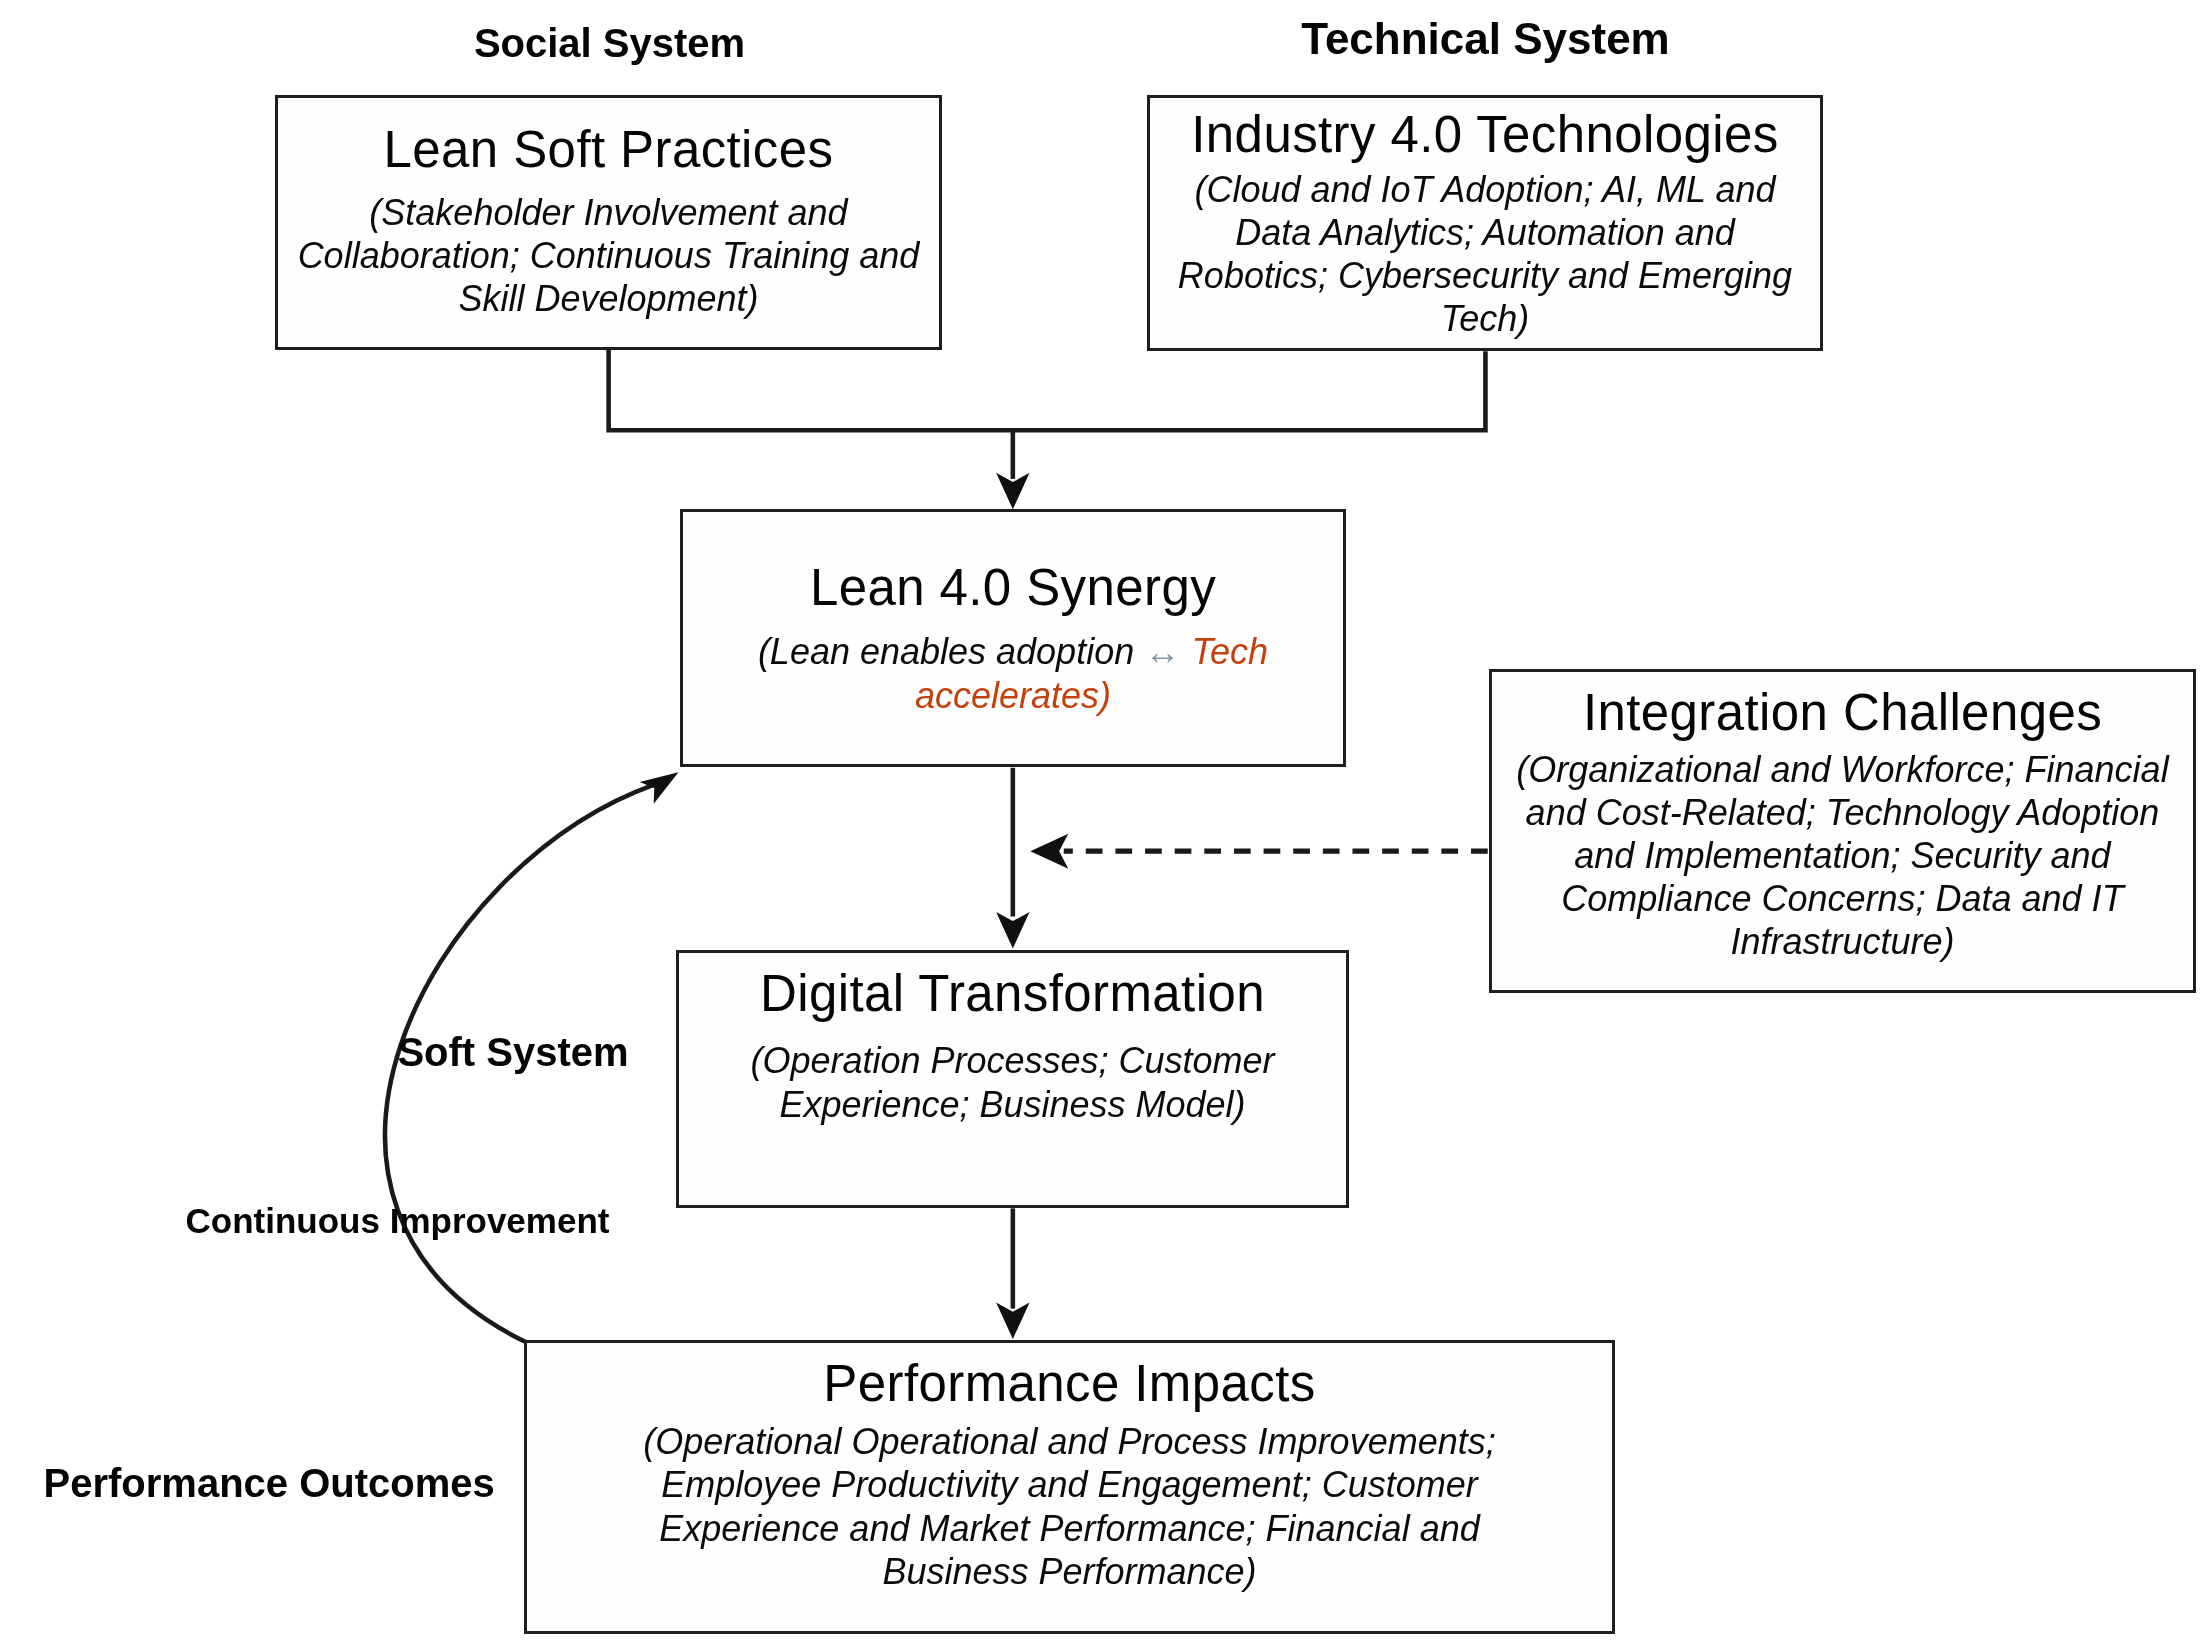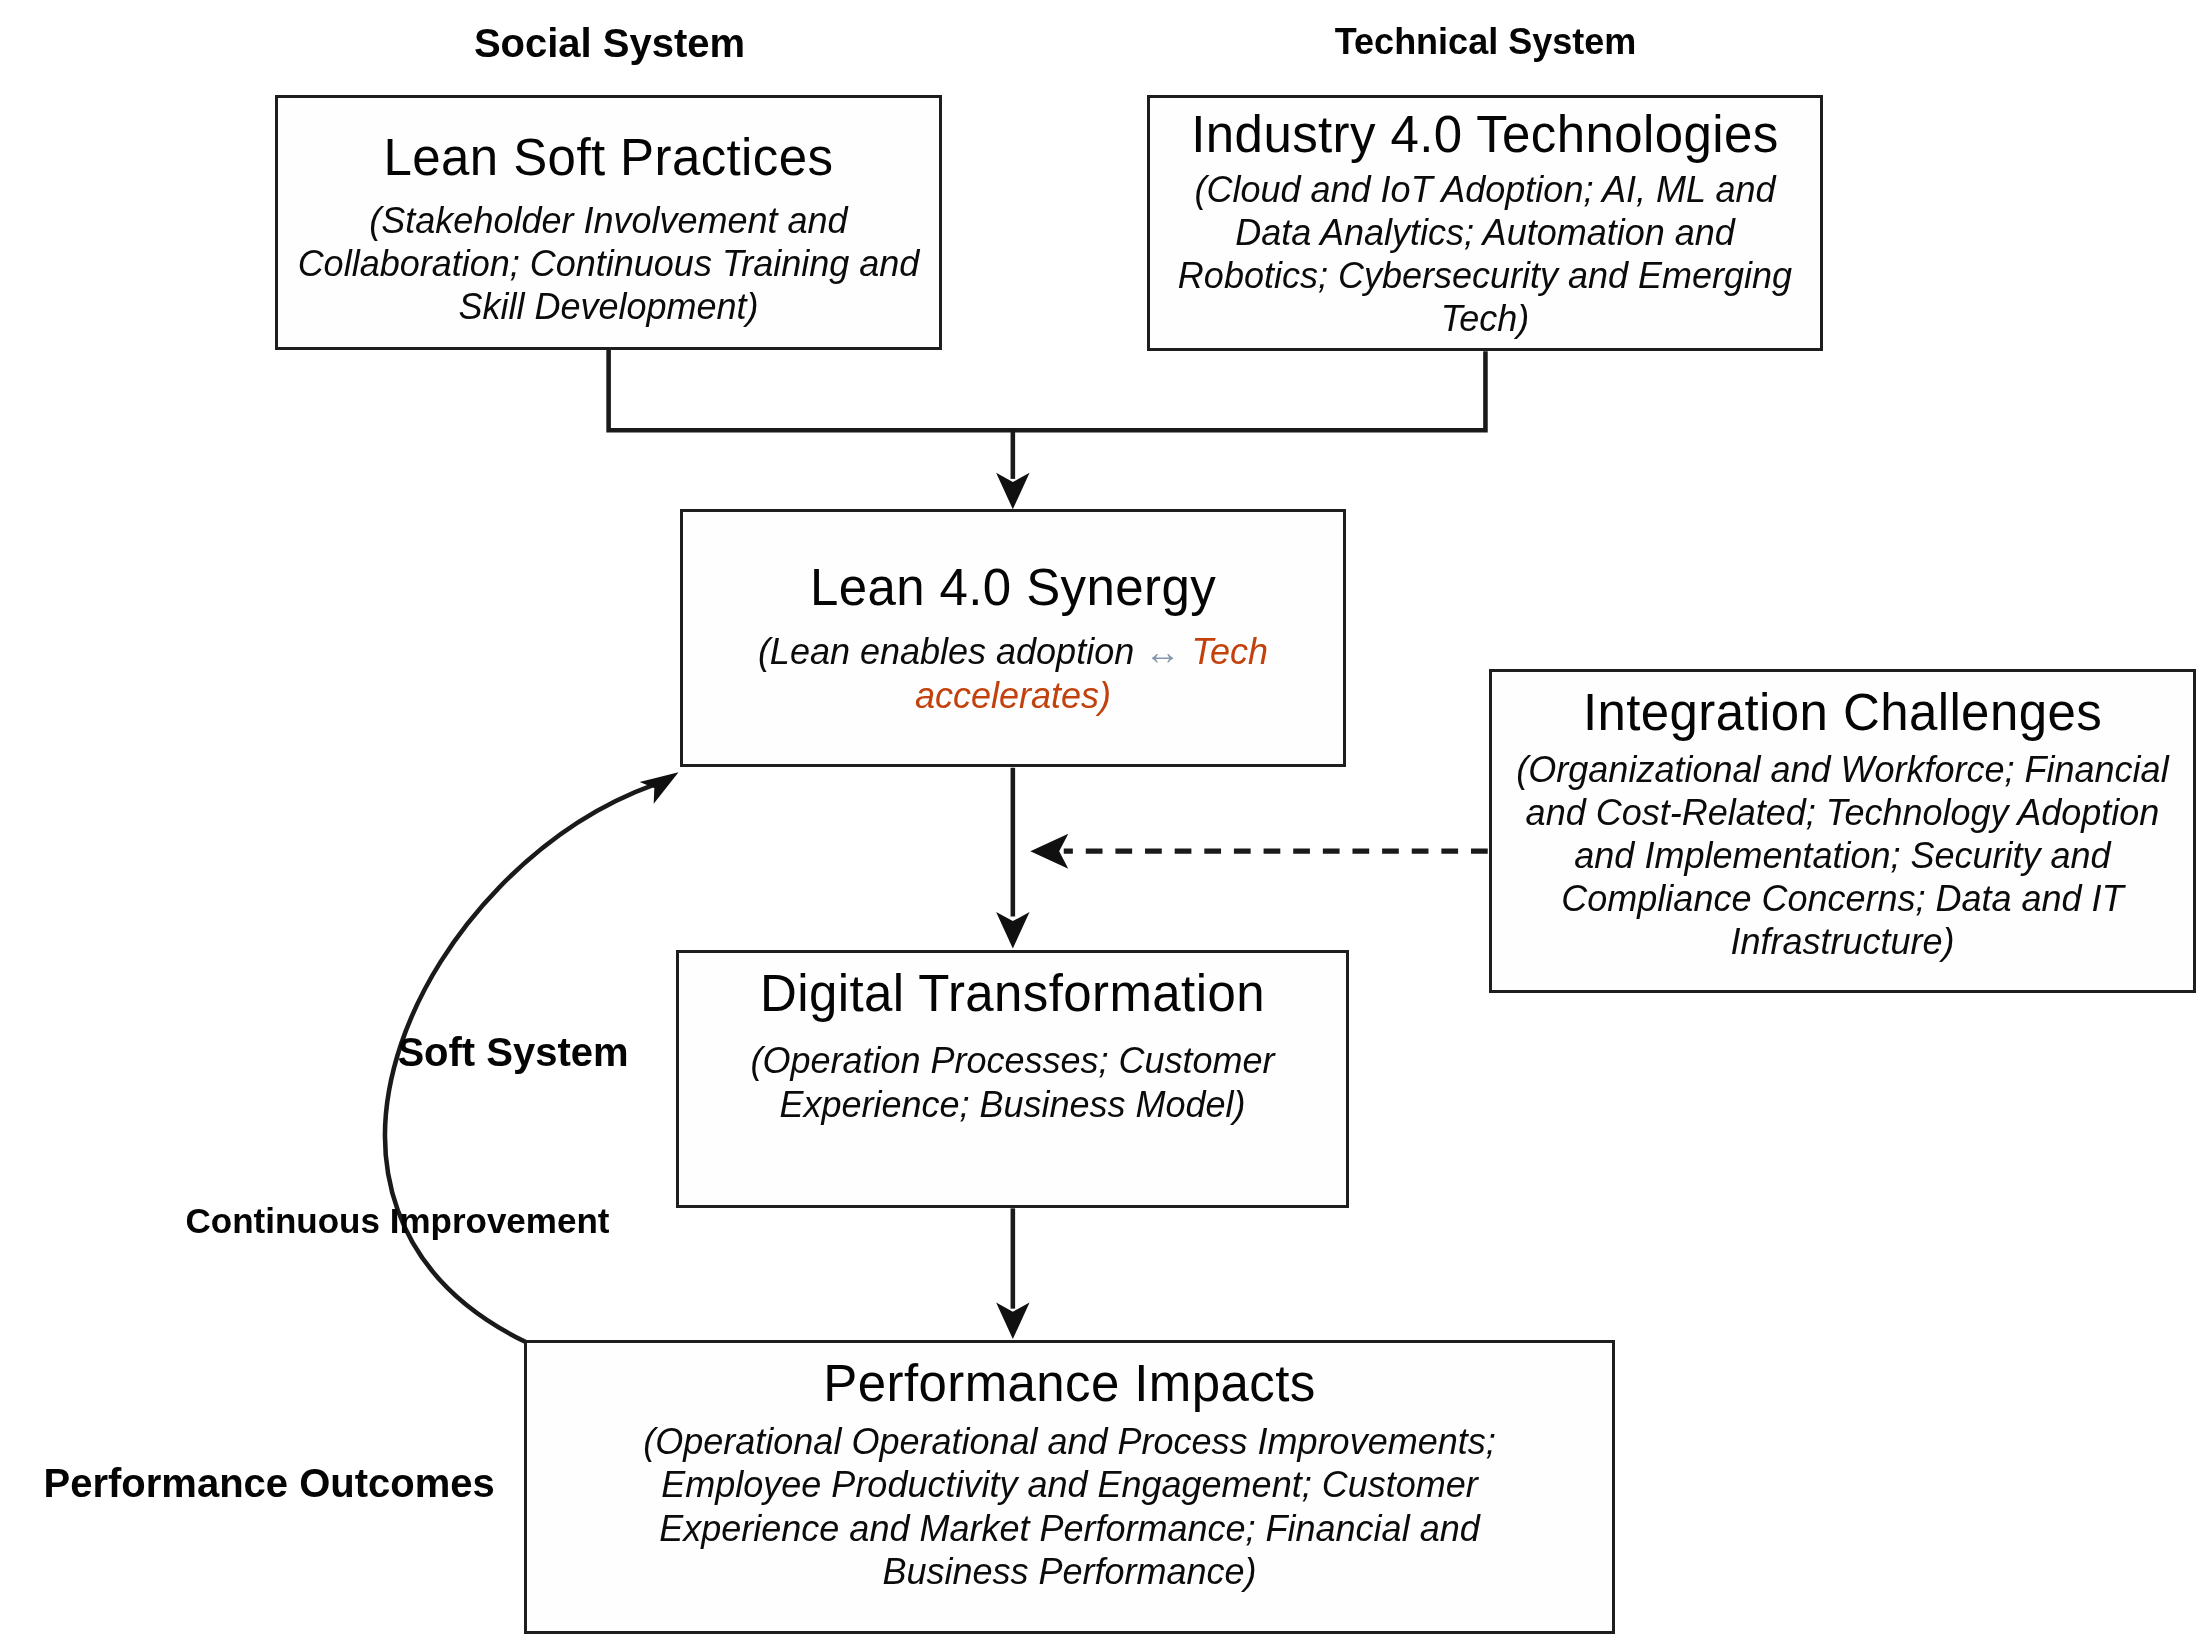--- a/index.html
+++ b/index.html
@@ -26,26 +26,26 @@
     letter-spacing:0.4px;
   }
   .node-sub{font-style:italic;font-size:36px;line-height:1.2;color:#0b0b0b;}
   .node-sub div{white-space:nowrap;}
   .outer-label{
     position:absolute;font-weight:bold;text-align:center;color:#050505;
     white-space:nowrap;z-index:2;
   }
   
   #social-label{left:271px;top:21px;width:677px;font-size:40px;}
-  #technical-label{left:1147px;top:21px;width:677px;font-size:36px;}
+  #technical-label{left:1147px;top:14px;width:677px;font-size:44px;}
   #work-system-label{left:346px;top:1030px;width:334px;font-size:40px;}
   #continuous-improvement-label{left:181px;top:1201px;width:433px;font-size:35px;}
   #performance-outcomes-label{left:16.7px;top:1461px;width:505px;font-size:40px;}
 
-  #box-lean-soft{left:275px;top:95px;width:667px;height:255px;padding-top:31px;}
+  #box-lean-soft{left:275px;top:95px;width:667px;height:255px;padding-top:23px;}
   #box-lean-soft .node-title{margin-bottom:12px;}
   #box-industry{left:1147px;top:95px;width:676px;height:256px;padding-top:7.6px;}
   #box-industry .node-title{margin-bottom:4.6px;}
   #box-synergy{left:680px;top:509px;width:666px;height:258px;justify-content:center;}
   #box-synergy .node-title{margin-bottom:13.7px;}
   #box-integration{left:1489px;top:669px;width:707px;height:324px;padding-top:12px;}
   #box-integration .node-title{margin-bottom:6px;}
   #box-digital{left:676px;top:950px;width:673px;height:258px;padding-top:12px;}
   #box-digital .title-block{margin-bottom:16.7px;}
   #box-performance{left:524px;top:1340px;width:1091px;height:294px;padding-top:12px;}

